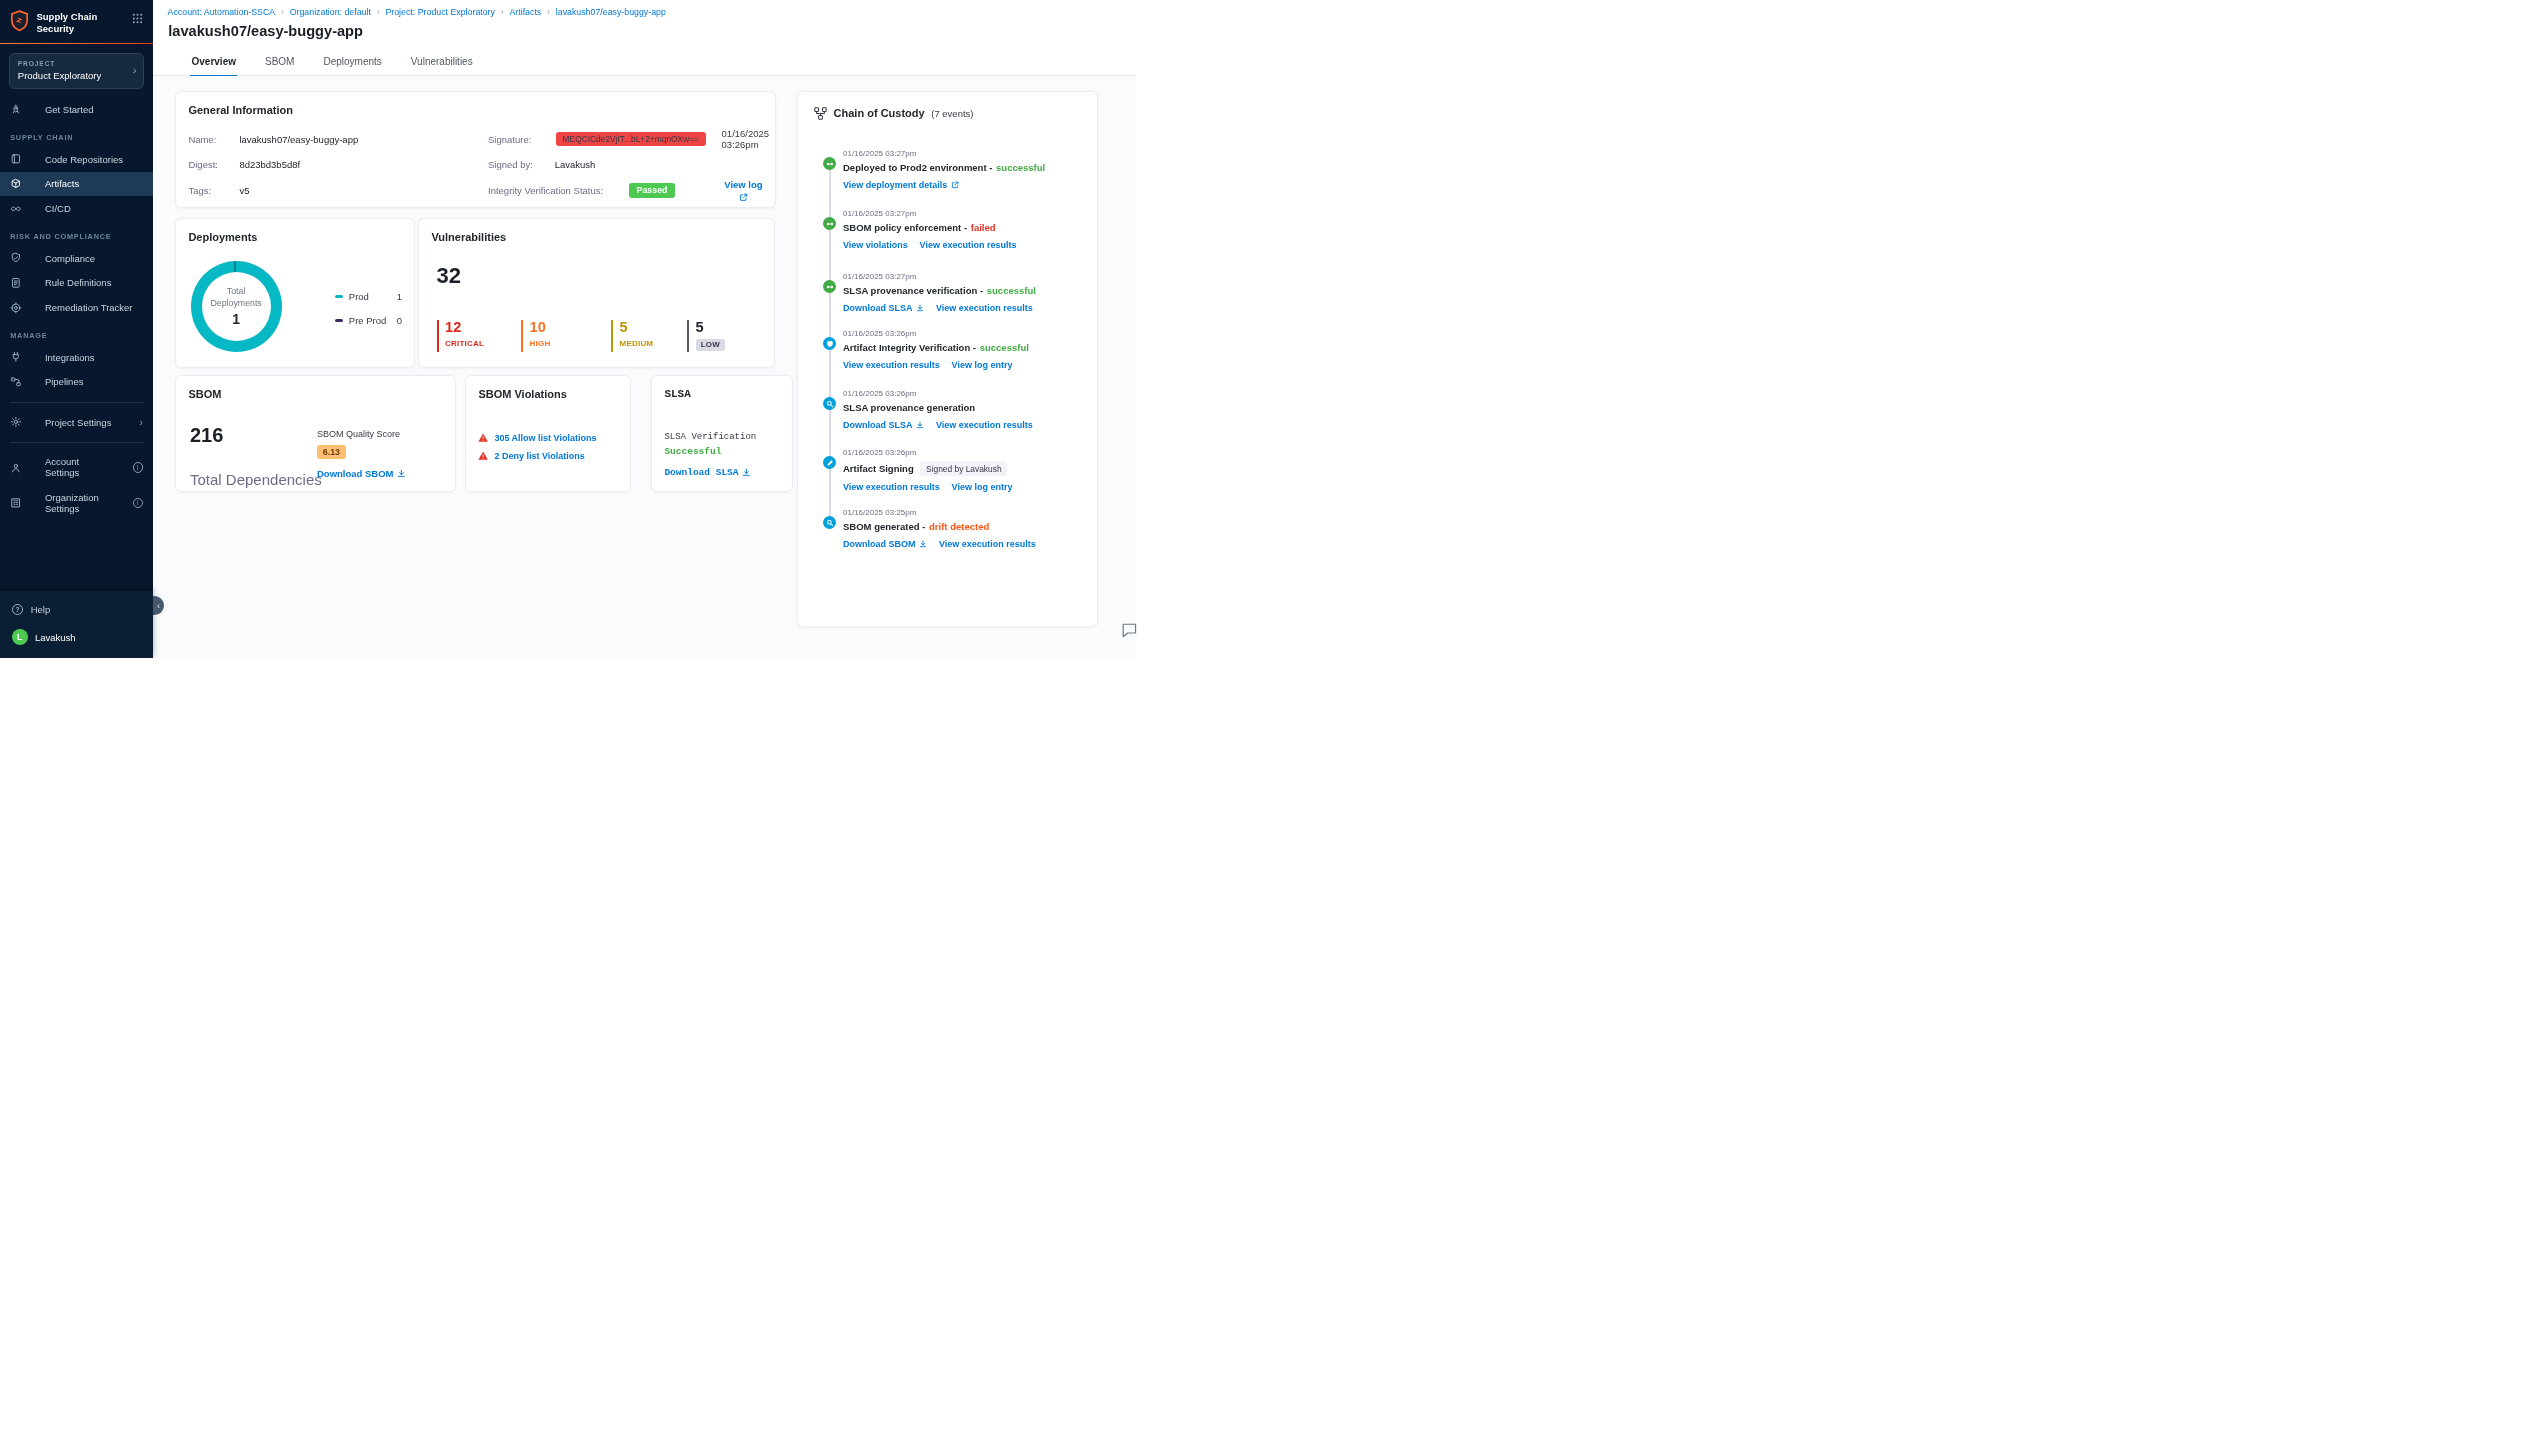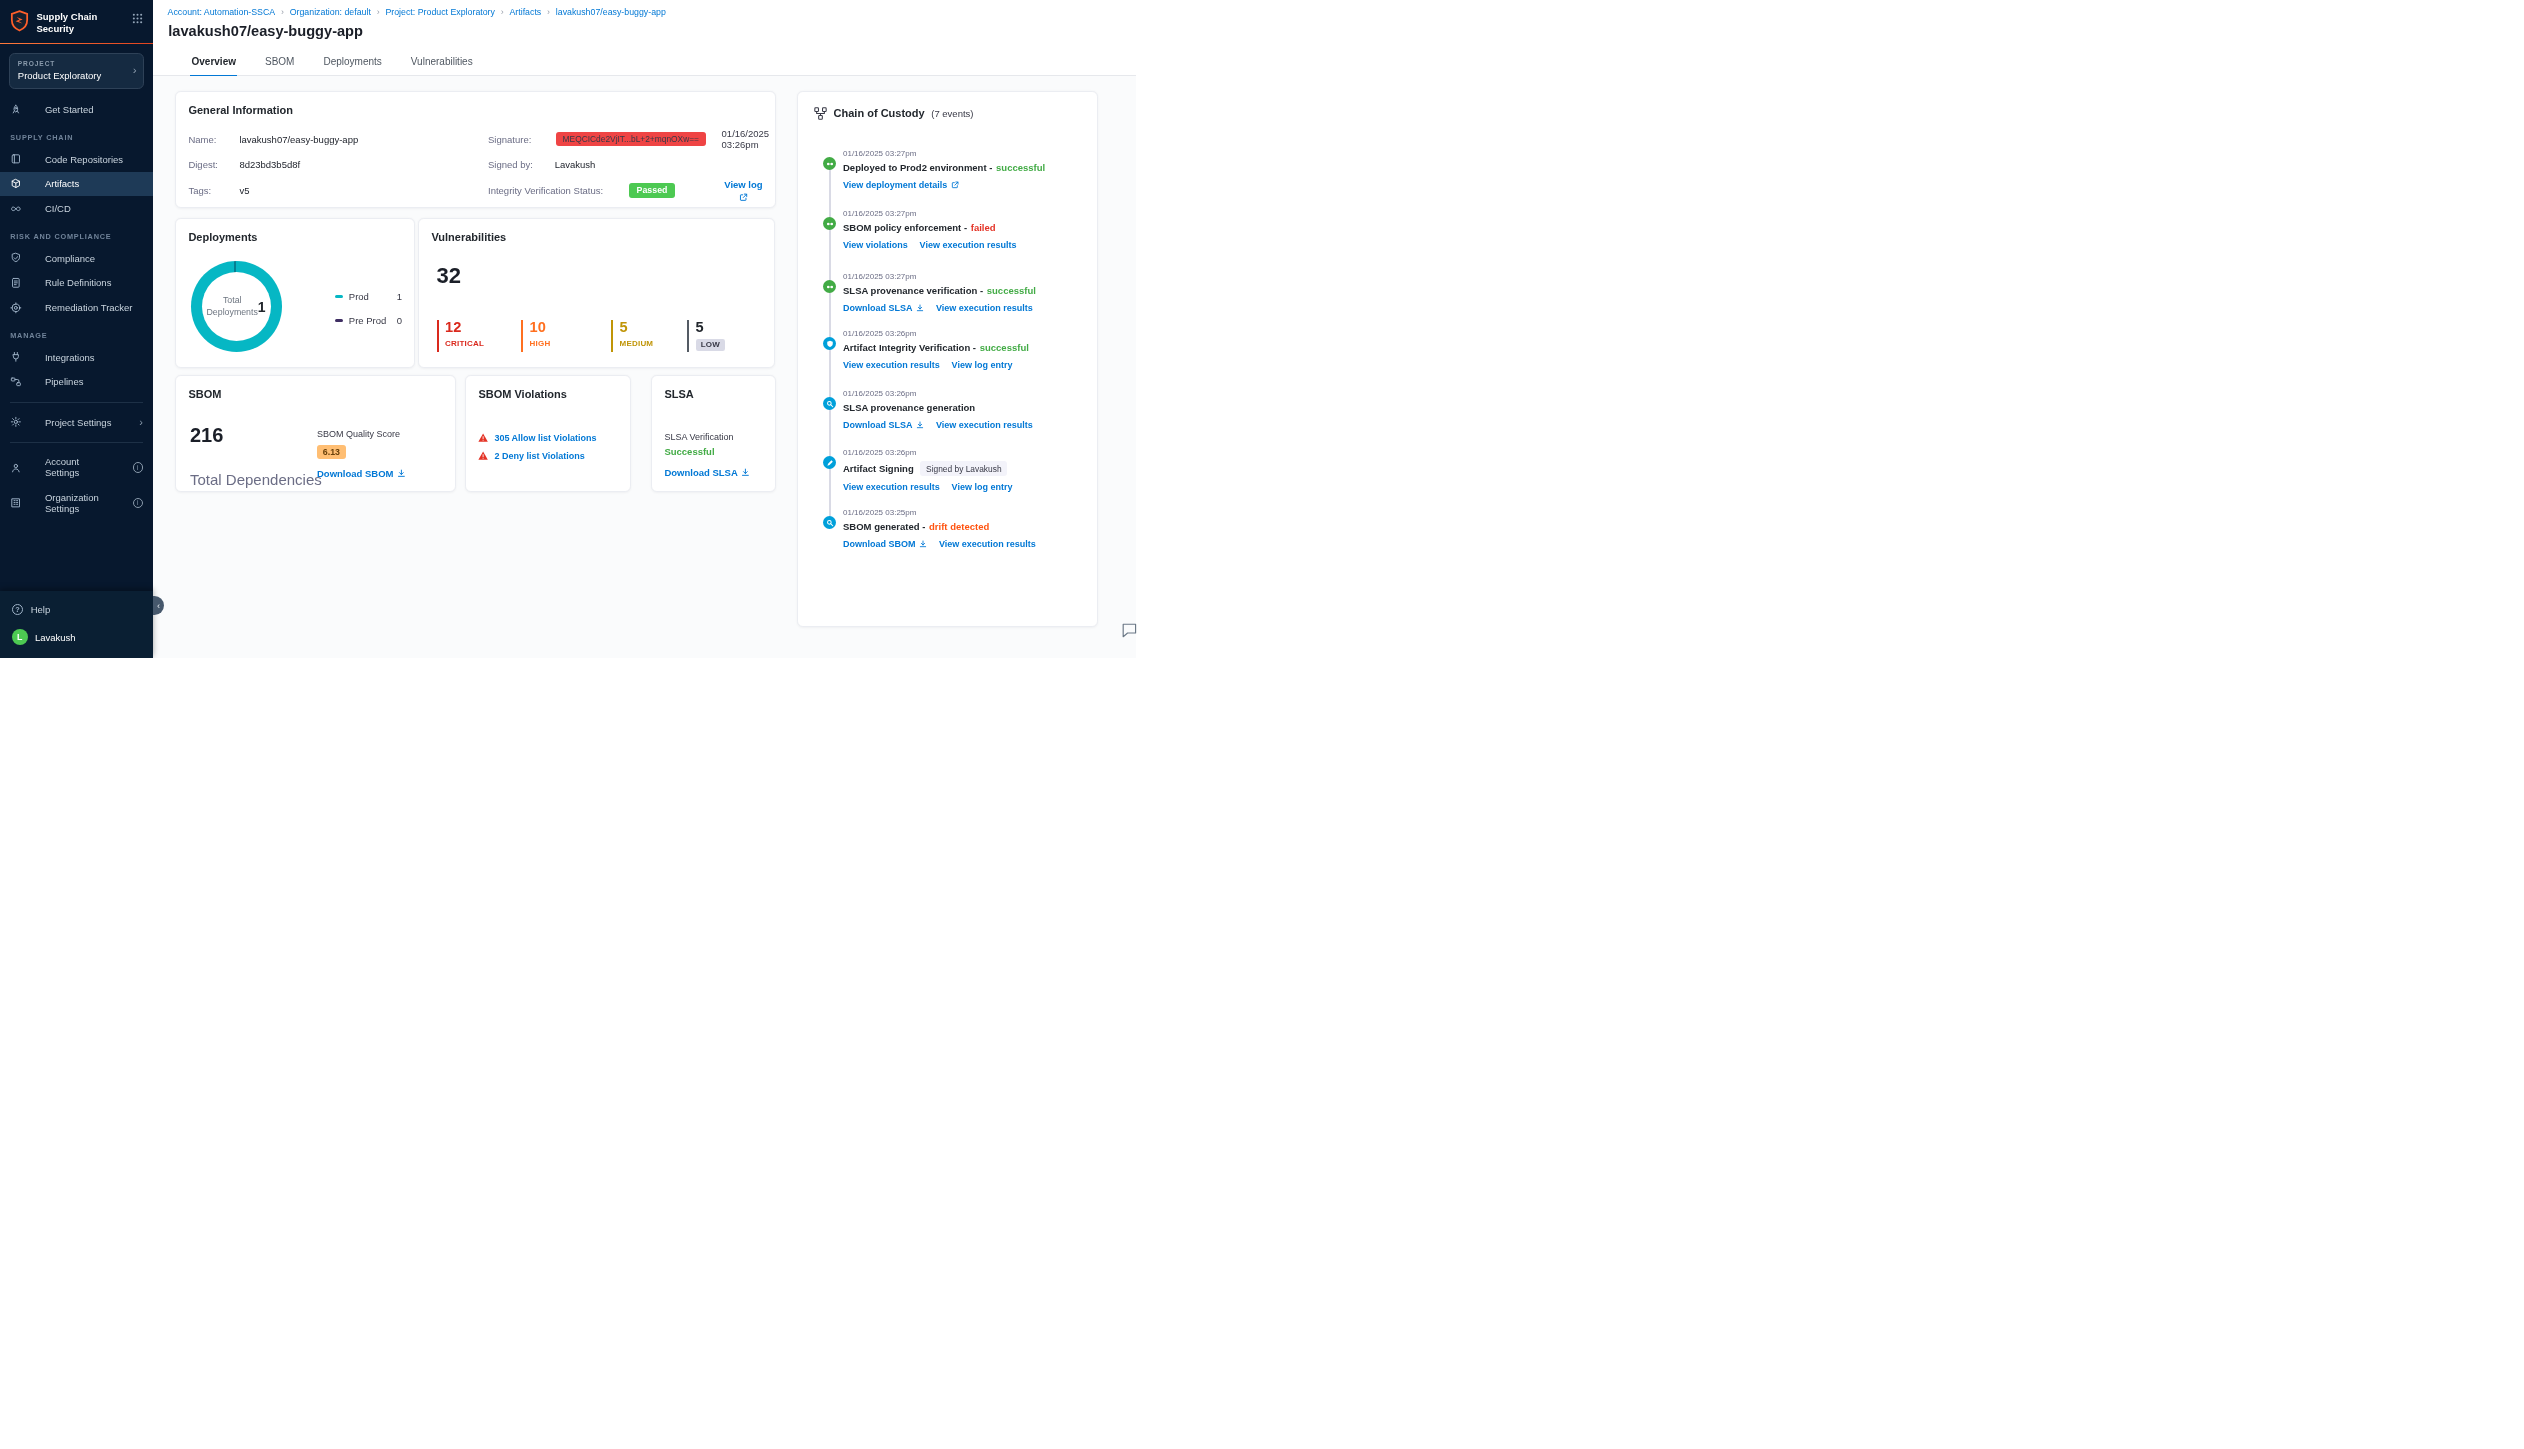--- a/index.html
+++ b/index.html
@@ -57,21 +57,21 @@
   .gi-right { position:absolute; left:312px; top:40px; right:12.4px; font-size:9.5px; }
   .sig-pill { background:#ef4444; border-radius:2.9px; padding:2.2px 6.6px; font-size:8.4px; color:#383946; margin-left:2.9px; }
   .gi-time { margin-left:auto; color:#383946; }
   .badge-passed { background:#4dc952; color:#fff; font-size:8.8px; font-weight:bold; border-radius:2.9px; padding:2.2px 7.3px; margin-left:4.4px; }
   .link { color:#0278d5; font-weight:bold; font-size:9.5px; display:inline-flex; align-items:center; gap:3.7px; cursor:pointer; text-decoration:none; }
   .gi-viewlog { margin-left:auto;flex-direction:column; }
 
   
   .donut { position:absolute; left:14.6px; top:42px; width:91px; height:91px; border-radius:50%; background:conic-gradient(#06b7c4 0turn 0.99turn, #057f92 0.99turn 1turn); }
   .donut::before { content:""; position:absolute; inset:11px; background:#fff; border-radius:50%; }
-  .donut-center { position:absolute; inset:0; display:flex; flex-direction:row; align-items:center; justify-content:center; text-align:center; }
+  .donut-center { position:absolute; inset:0; display:flex; flex-direction:column; align-items:center; justify-content:center; text-align:center; }
   .donut-label { font-size:8.8px; color:#6d7580; line-height:1.3; }
   .donut-total { font-size:14px; font-weight:bold; color:#22272d; margin-top:1.5px; }
   .legend { position:absolute; left:159px; top:72px; width:67px; font-size:9.5px; }
   .legend-row { display:flex; align-items:center; margin-bottom:13px; }
   .dash { width:8px; height:2.9px; border-radius:1.5px; margin-right:5.8px; flex:0 0 8px; }
   .dash.prod { background:#06b7c4; }
   .dash.preprod { background:#3f2e63; }
   .legend-label { color:#383946; }
   .legend-val { margin-left:auto; color:#383946; }
 
@@ -416,21 +416,21 @@
       <div class="viol-row" style="top:75px;">
         <svg width="10.2" height="9.5" viewBox="0 0 14 13">
           <path d="M7 0.8L13.5 12H0.5z" fill="#e43326"></path>
             <rect x="6.4" y="4.4" width="1.2" height="3.8" fill="#fff"></rect>
             <rect x="6.4" y="9.2" width="1.2" height="1.3" fill="#fff"></rect>
         </svg>
         <a class="link">2 Deny list Violations</a>
       </div>
     </div>
 
-    <div class="card" style="left:498px; top:375px; width:125px; height:117px;">
+    <div class="card" style="left:498px; top:375px; width:142px; height:117px;font-family:Liberation Mono, monospace;">
       <div class="card-title">SLSA</div>
       <div class="slsa-ver-label">SLSA Verification</div>
       <div class="slsa-status">Successful</div>
       <a class="link slsa-dl">
         <span>Download SLSA</span>
         <svg width="8.8" height="8.8" viewBox="0 0 12 12" fill="none" stroke="#0278d5" stroke-width="1.3" stroke-linecap="round">
           <path d="M6 1.5v6M3.5 5L6 7.5 8.5 5M2 10h8"></path>
         </svg>
       </a>
     </div>

